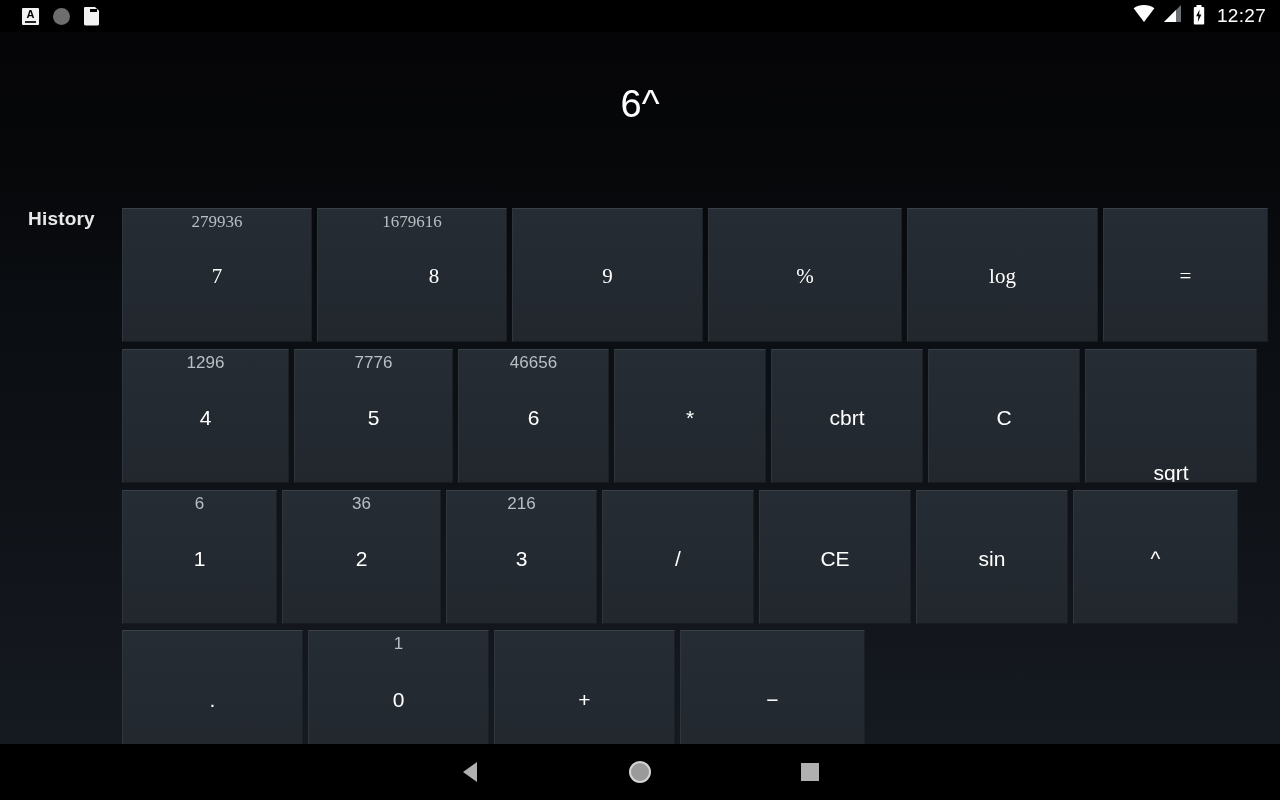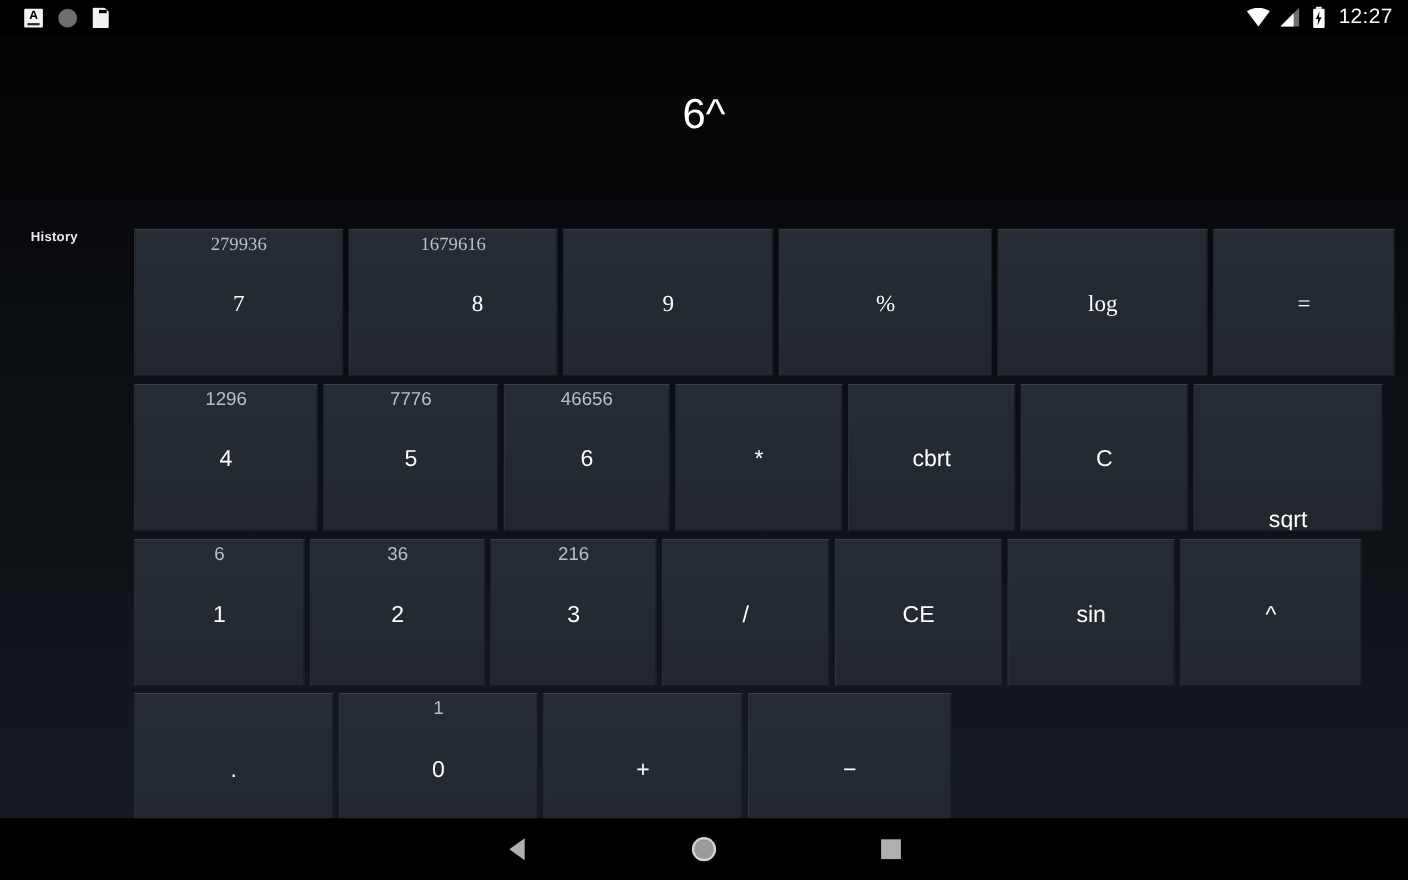--- a/index.html
+++ b/index.html
@@ -11,21 +11,21 @@
   }
   #screen { position:relative; width:1280px; height:800px; background:#000; }
 
   
   #statusbar {
     position:absolute; left:0; top:0; width:1280px; height:32px;
     background:#000; display:flex; align-items:center;
     padding:0 14px 0 22px;
   }
   #status-left { display:flex; align-items:center; gap:14px; }
-  #status-right { margin-left:auto; display:flex; align-items:center; gap:9px; }
+  #status-right { margin-left:auto; display:flex; align-items:flex-start; gap:9px; }
   .sicon { display:block; }
   .kbd-a {
     width:17px; height:17px; background:#f2f2f2; border-radius:1px;
     color:#000; font-size:11px; font-weight:bold; line-height:12px;
     text-align:center; font-family:"Liberation Sans", sans-serif;
     position:relative; overflow:hidden;
   }
   .kbd-a::after{
     content:""; position:absolute; left:3px; bottom:2px; width:11px; height:2px;
     background:#000; opacity:.85;
@@ -59,21 +59,21 @@
     color:#fff; font-size:38px; line-height:1;
     letter-spacing:0px; font-weight:400;
   }
 
   
   #history {
     position:absolute; left:0; top:144px; width:122px; height:568px;
   }
   #history-label {
     position:absolute; left:28px; top:32px;
-    color:#e8e8e8; font-size:12px; font-weight:bold;
+    color:#e8e8e8; font-size:19px; font-weight:bold;
     letter-spacing:.2px;
   }
   #history-list { position:absolute; left:14px; top:62px; right:6px; bottom:4px; }
 
   
   #keypad { position:absolute; left:0; top:144px; width:1280px; height:568px; }
   .krow { position:absolute; display:flex; }
   .key {
     position:relative;
     background:linear-gradient(to bottom, #262c33 0%, #242a31 45%, #21272d 100%);

